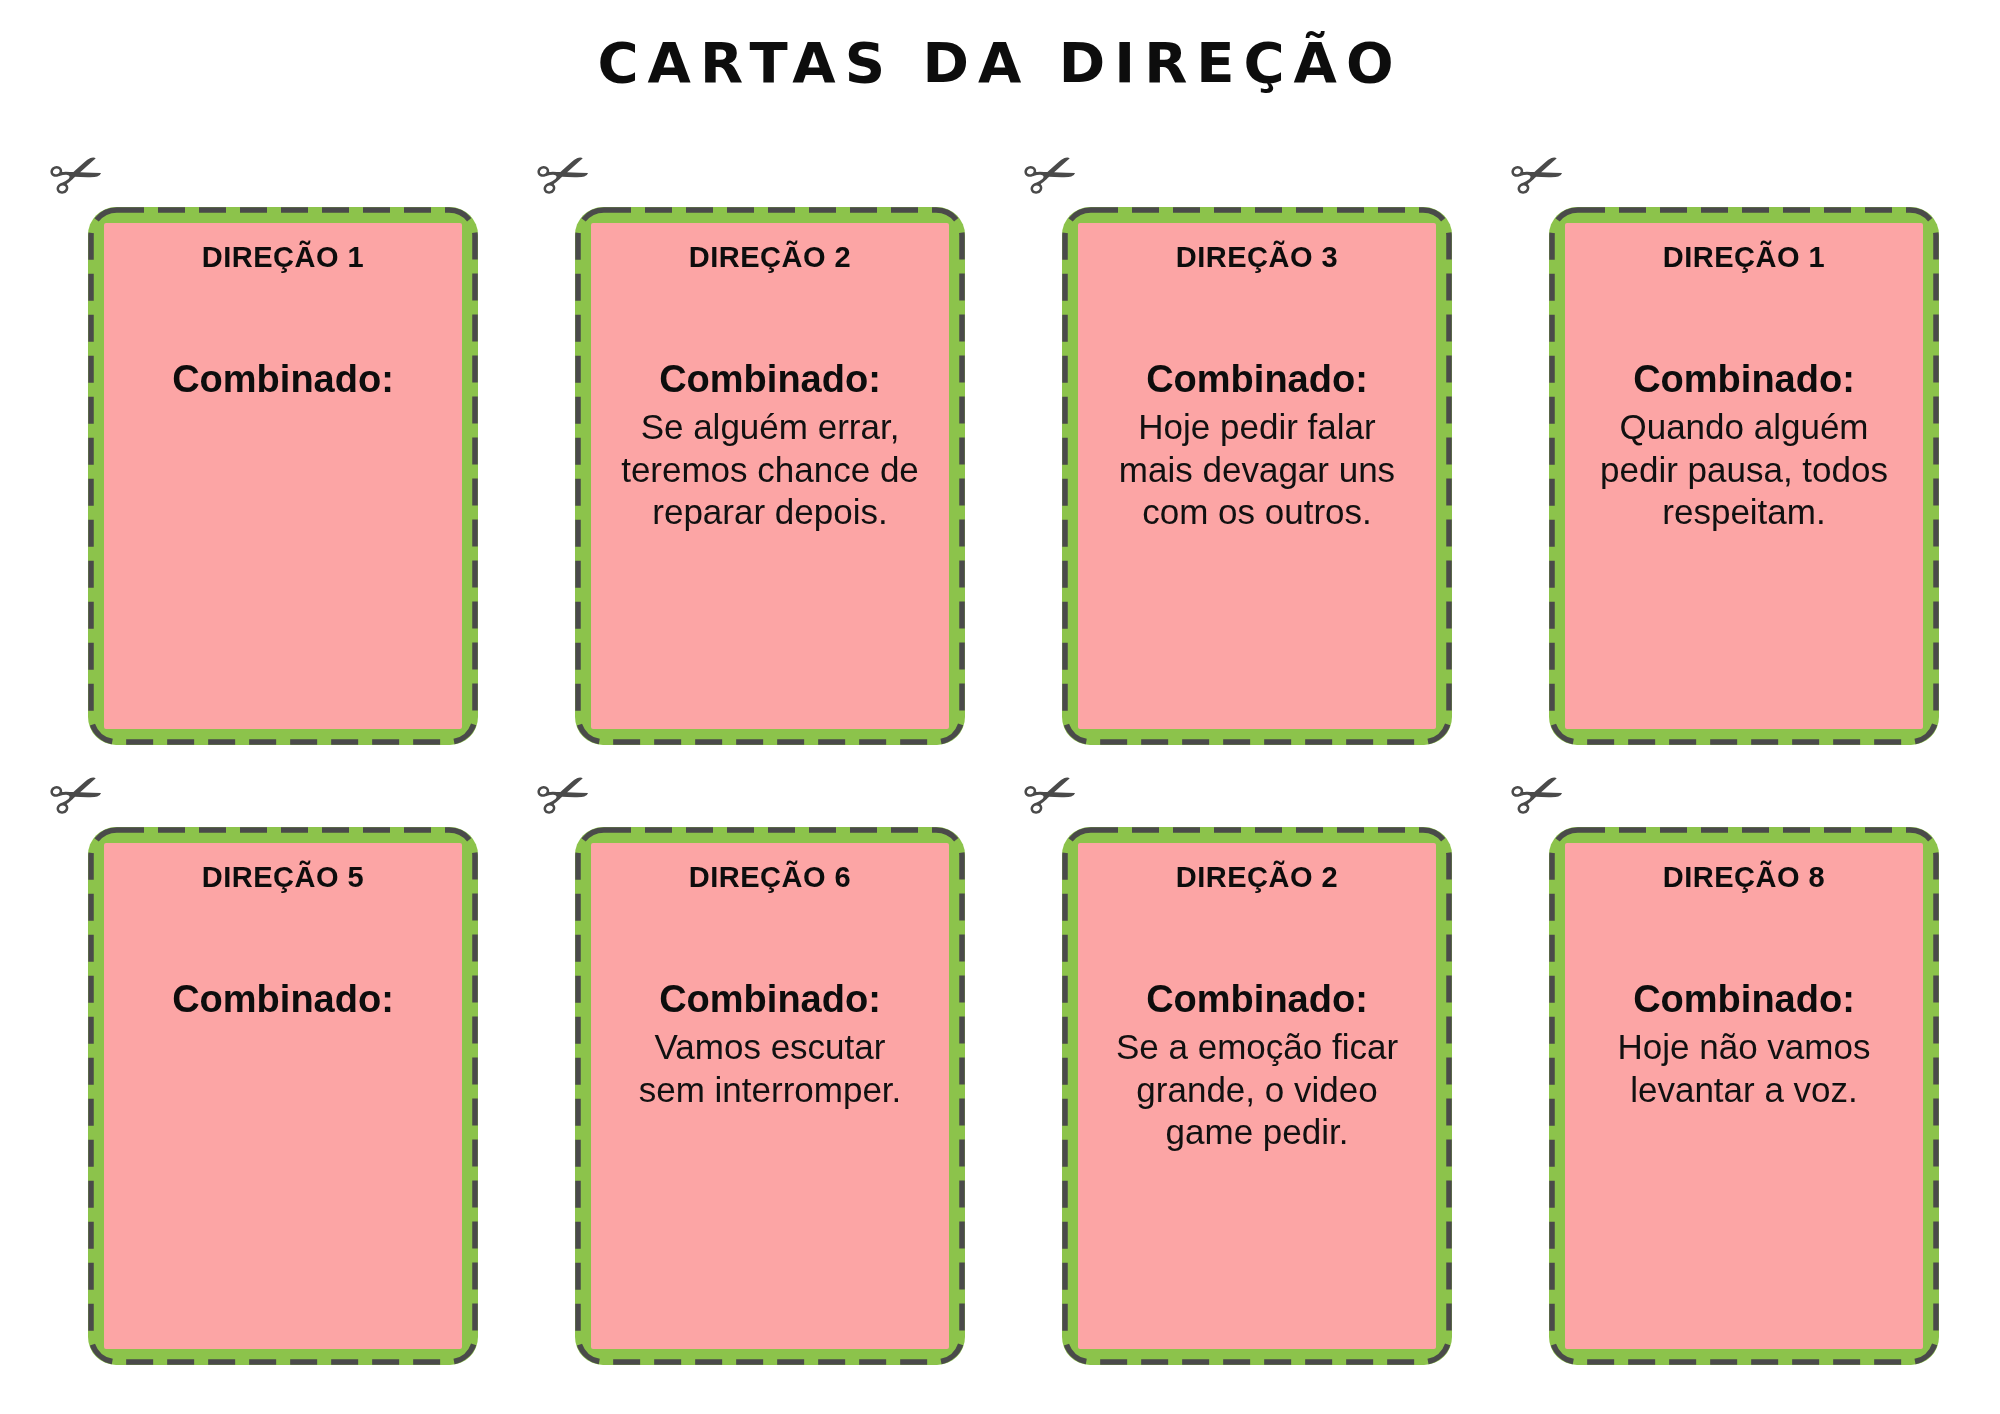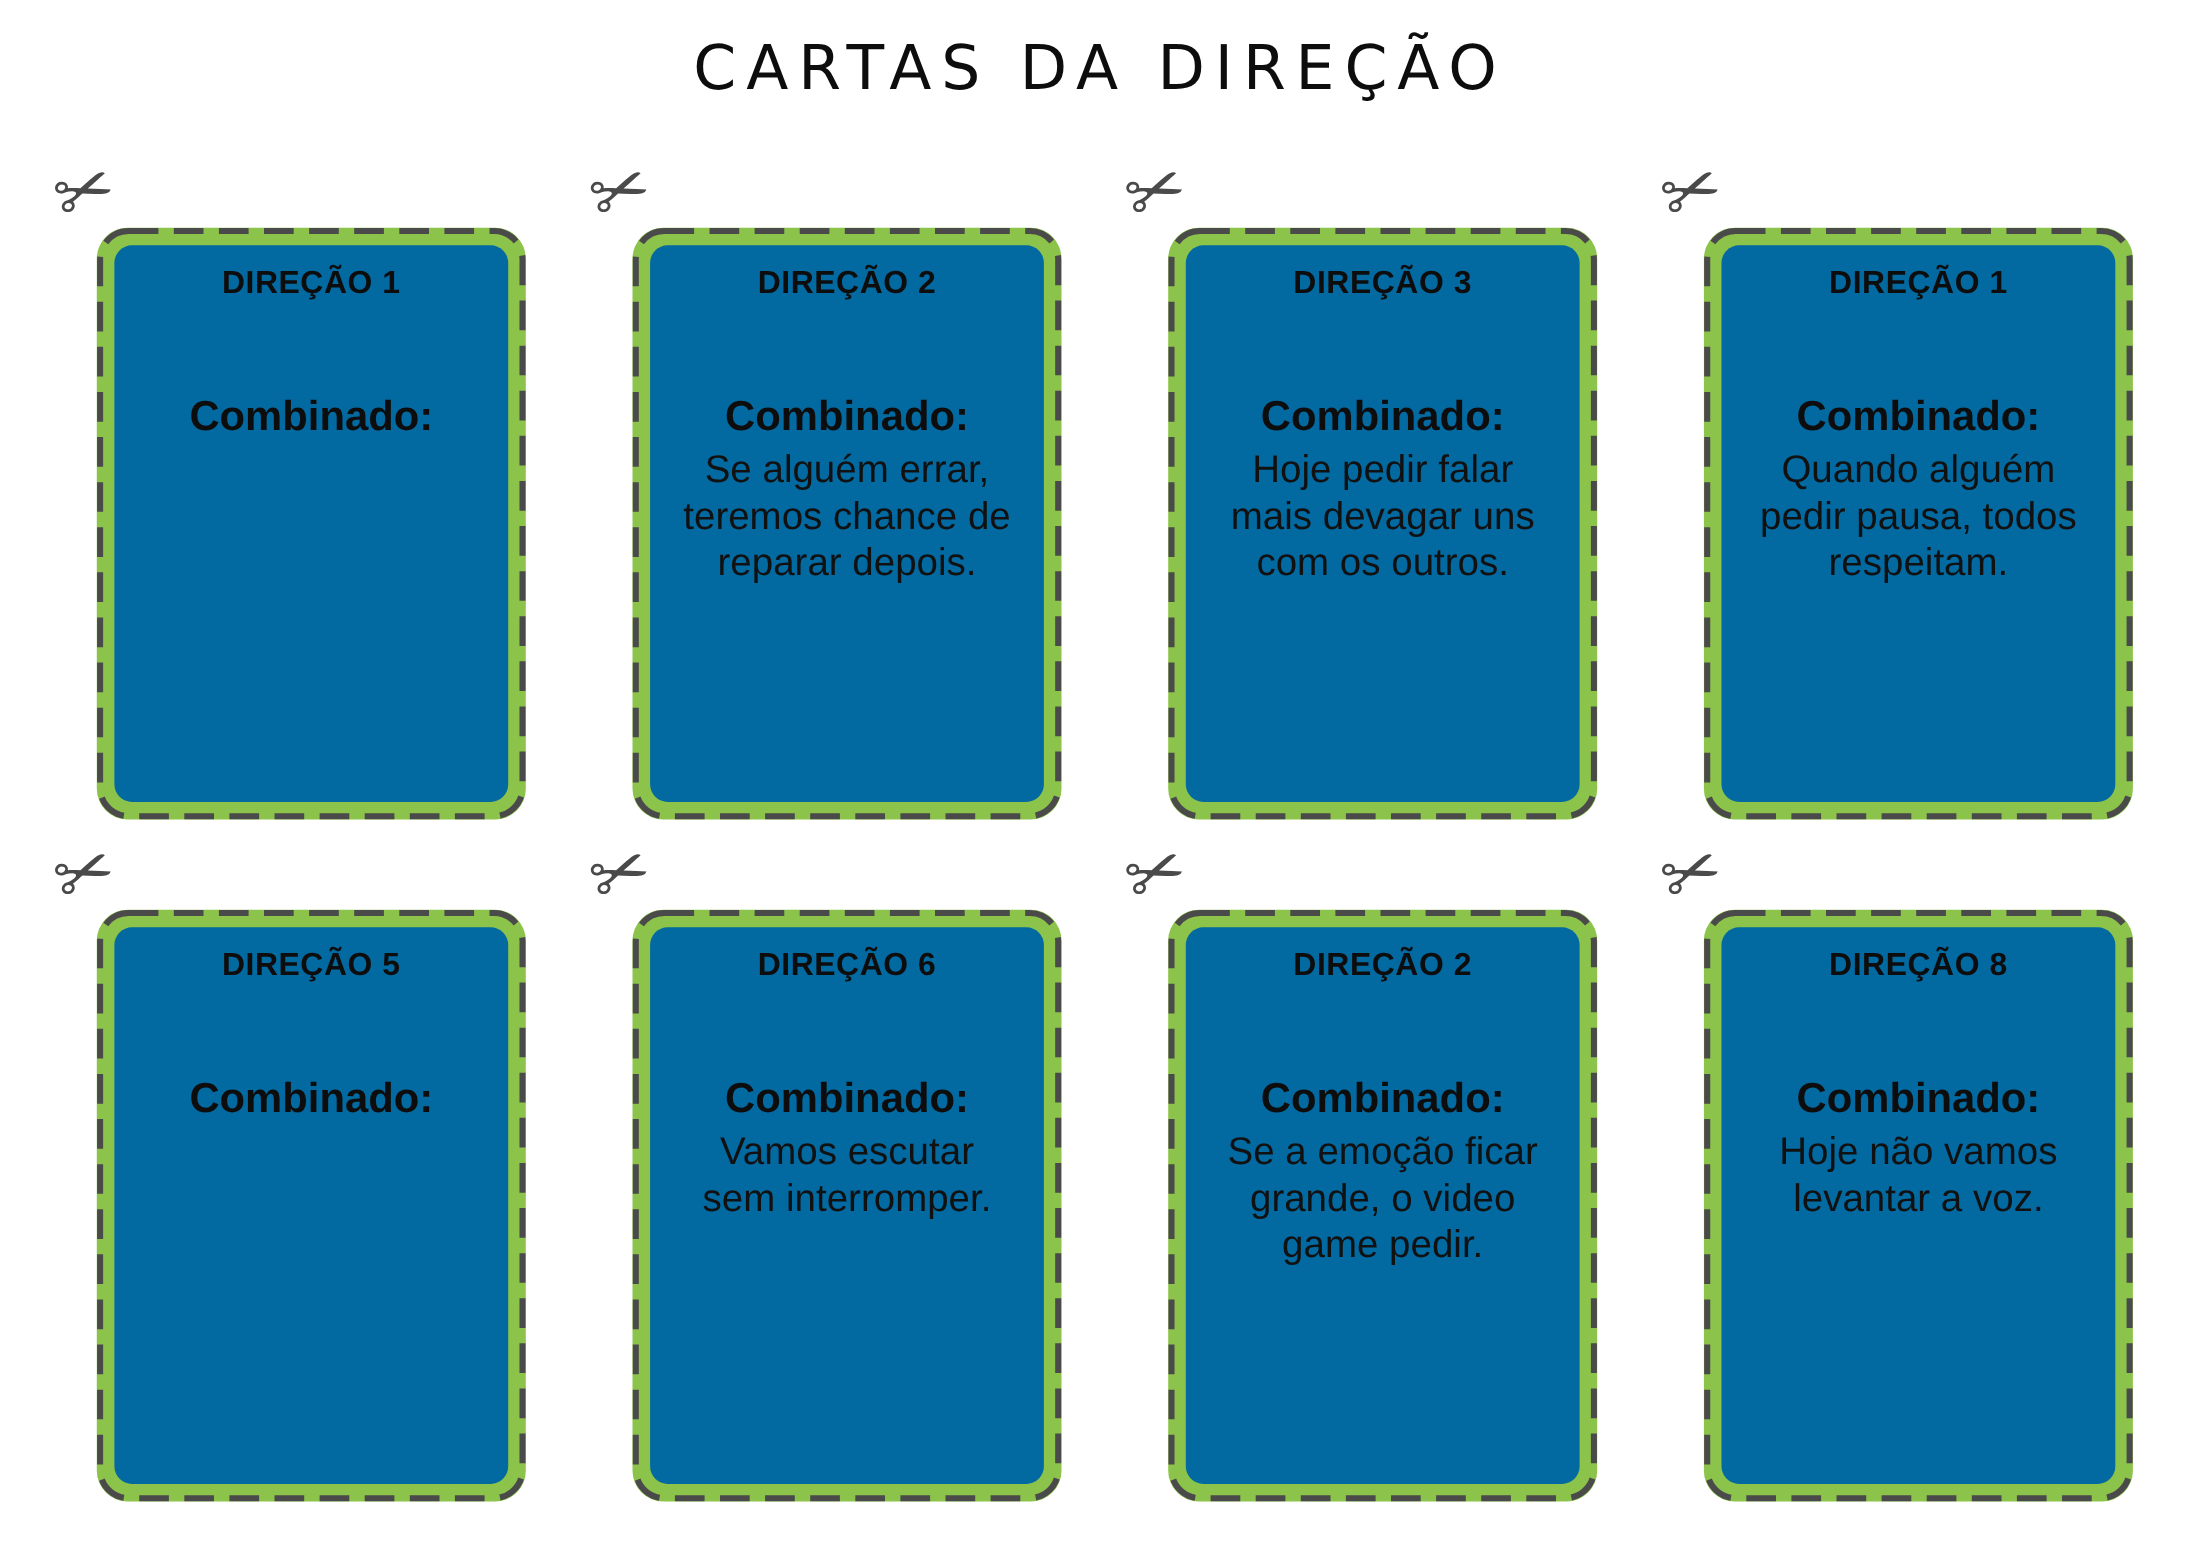--- a/index.html
+++ b/index.html
@@ -12,21 +12,21 @@
     width:2000px;height:1414px;
     background:#ffffff;
     font-family:"Liberation Sans", sans-serif;
     position:relative;
     overflow:hidden;
   }
   .page-title{
     position:absolute;top:30px;left:0;width:2000px;
     text-align:center;
     font-family:"DejaVu Sans", sans-serif;
-    font-weight:normal;
+    font-weight:bold;
     font-size:56px;
     letter-spacing:9px;
     color:var(--ink);
     white-space:nowrap;
   }
   .row{
     position:absolute;left:88px;
     display:flex;gap:97px;
   }
   .row-1{top:207px;}
@@ -44,22 +44,22 @@
     overflow:visible;
   }
   .cutline rect{
     fill:none;
     stroke:var(--cut);
     stroke-width:5.5;
     stroke-dasharray:27 14;
   }
   .card-inner{
     position:absolute;top:16px;left:16px;right:16px;bottom:16px;
-    background:#0369a1;
-    border-radius:16px;
+    background:#fca5a5;
+    border-radius:2px;
     text-align:center;
     padding:18px 14px 0 14px;
     box-sizing:border-box;
   }
   .card-title{
     font-size:29px;
     font-weight:bold;
     letter-spacing:0.5px;
     color:var(--ink);
   }

